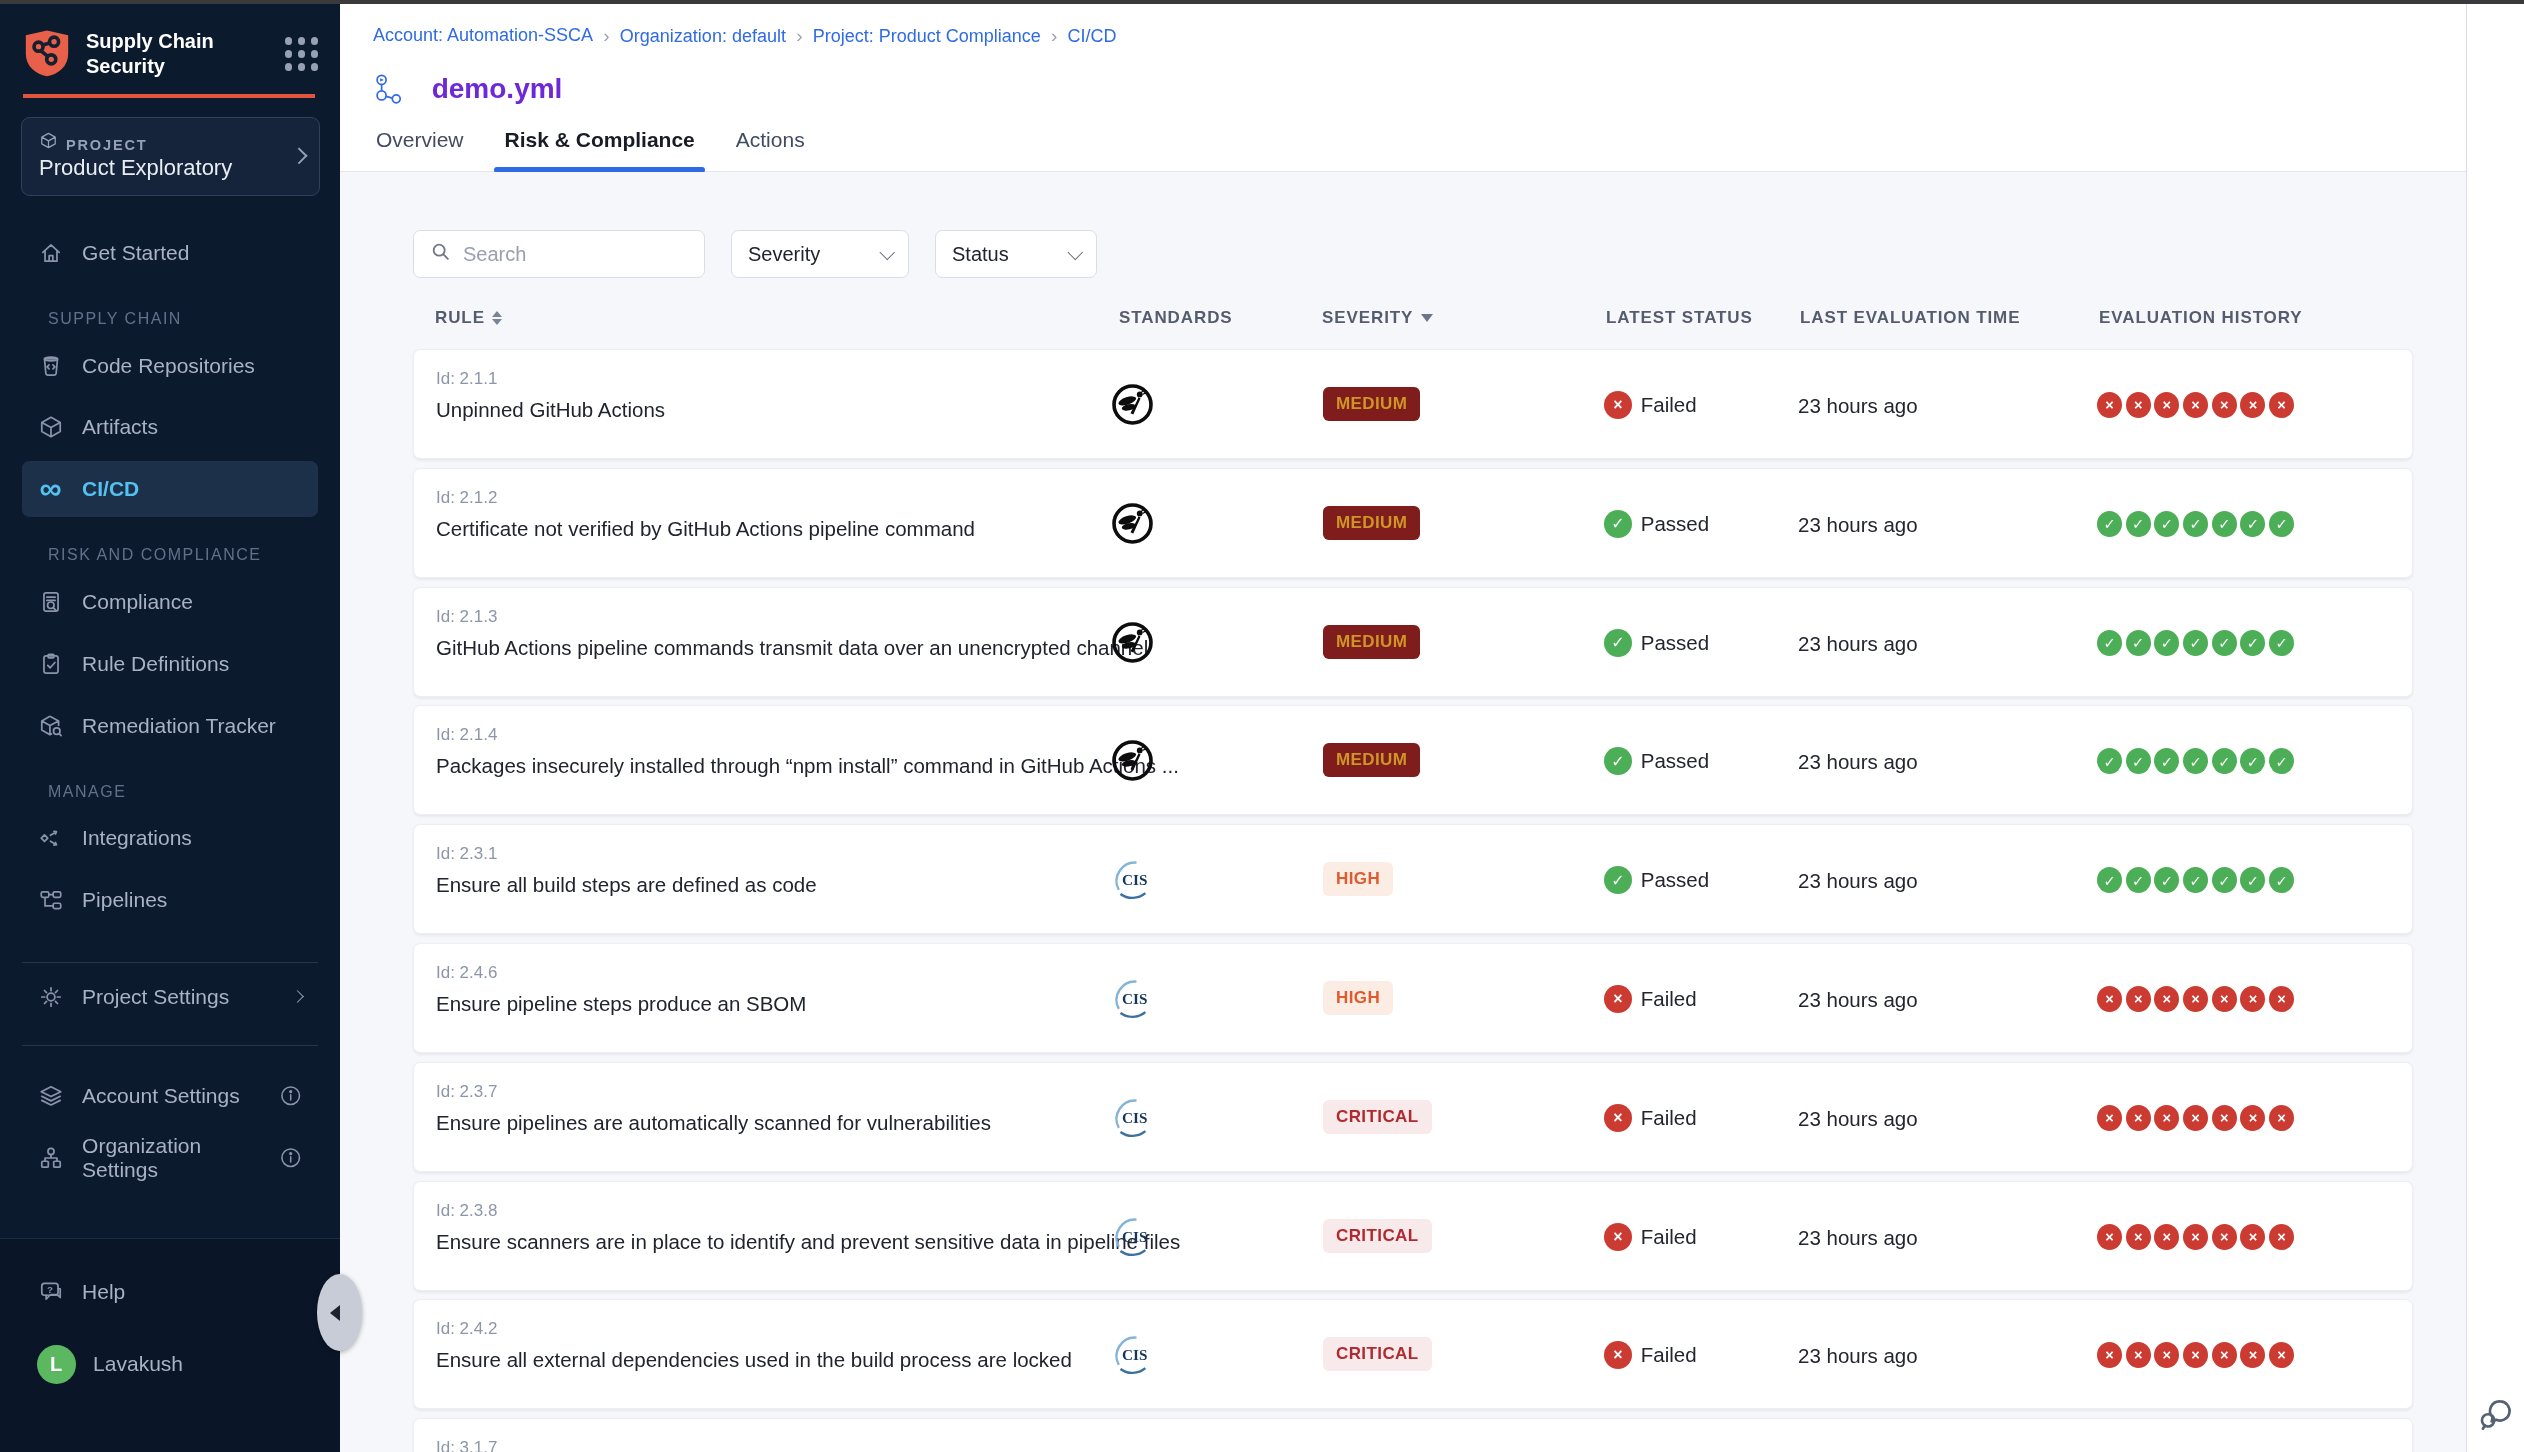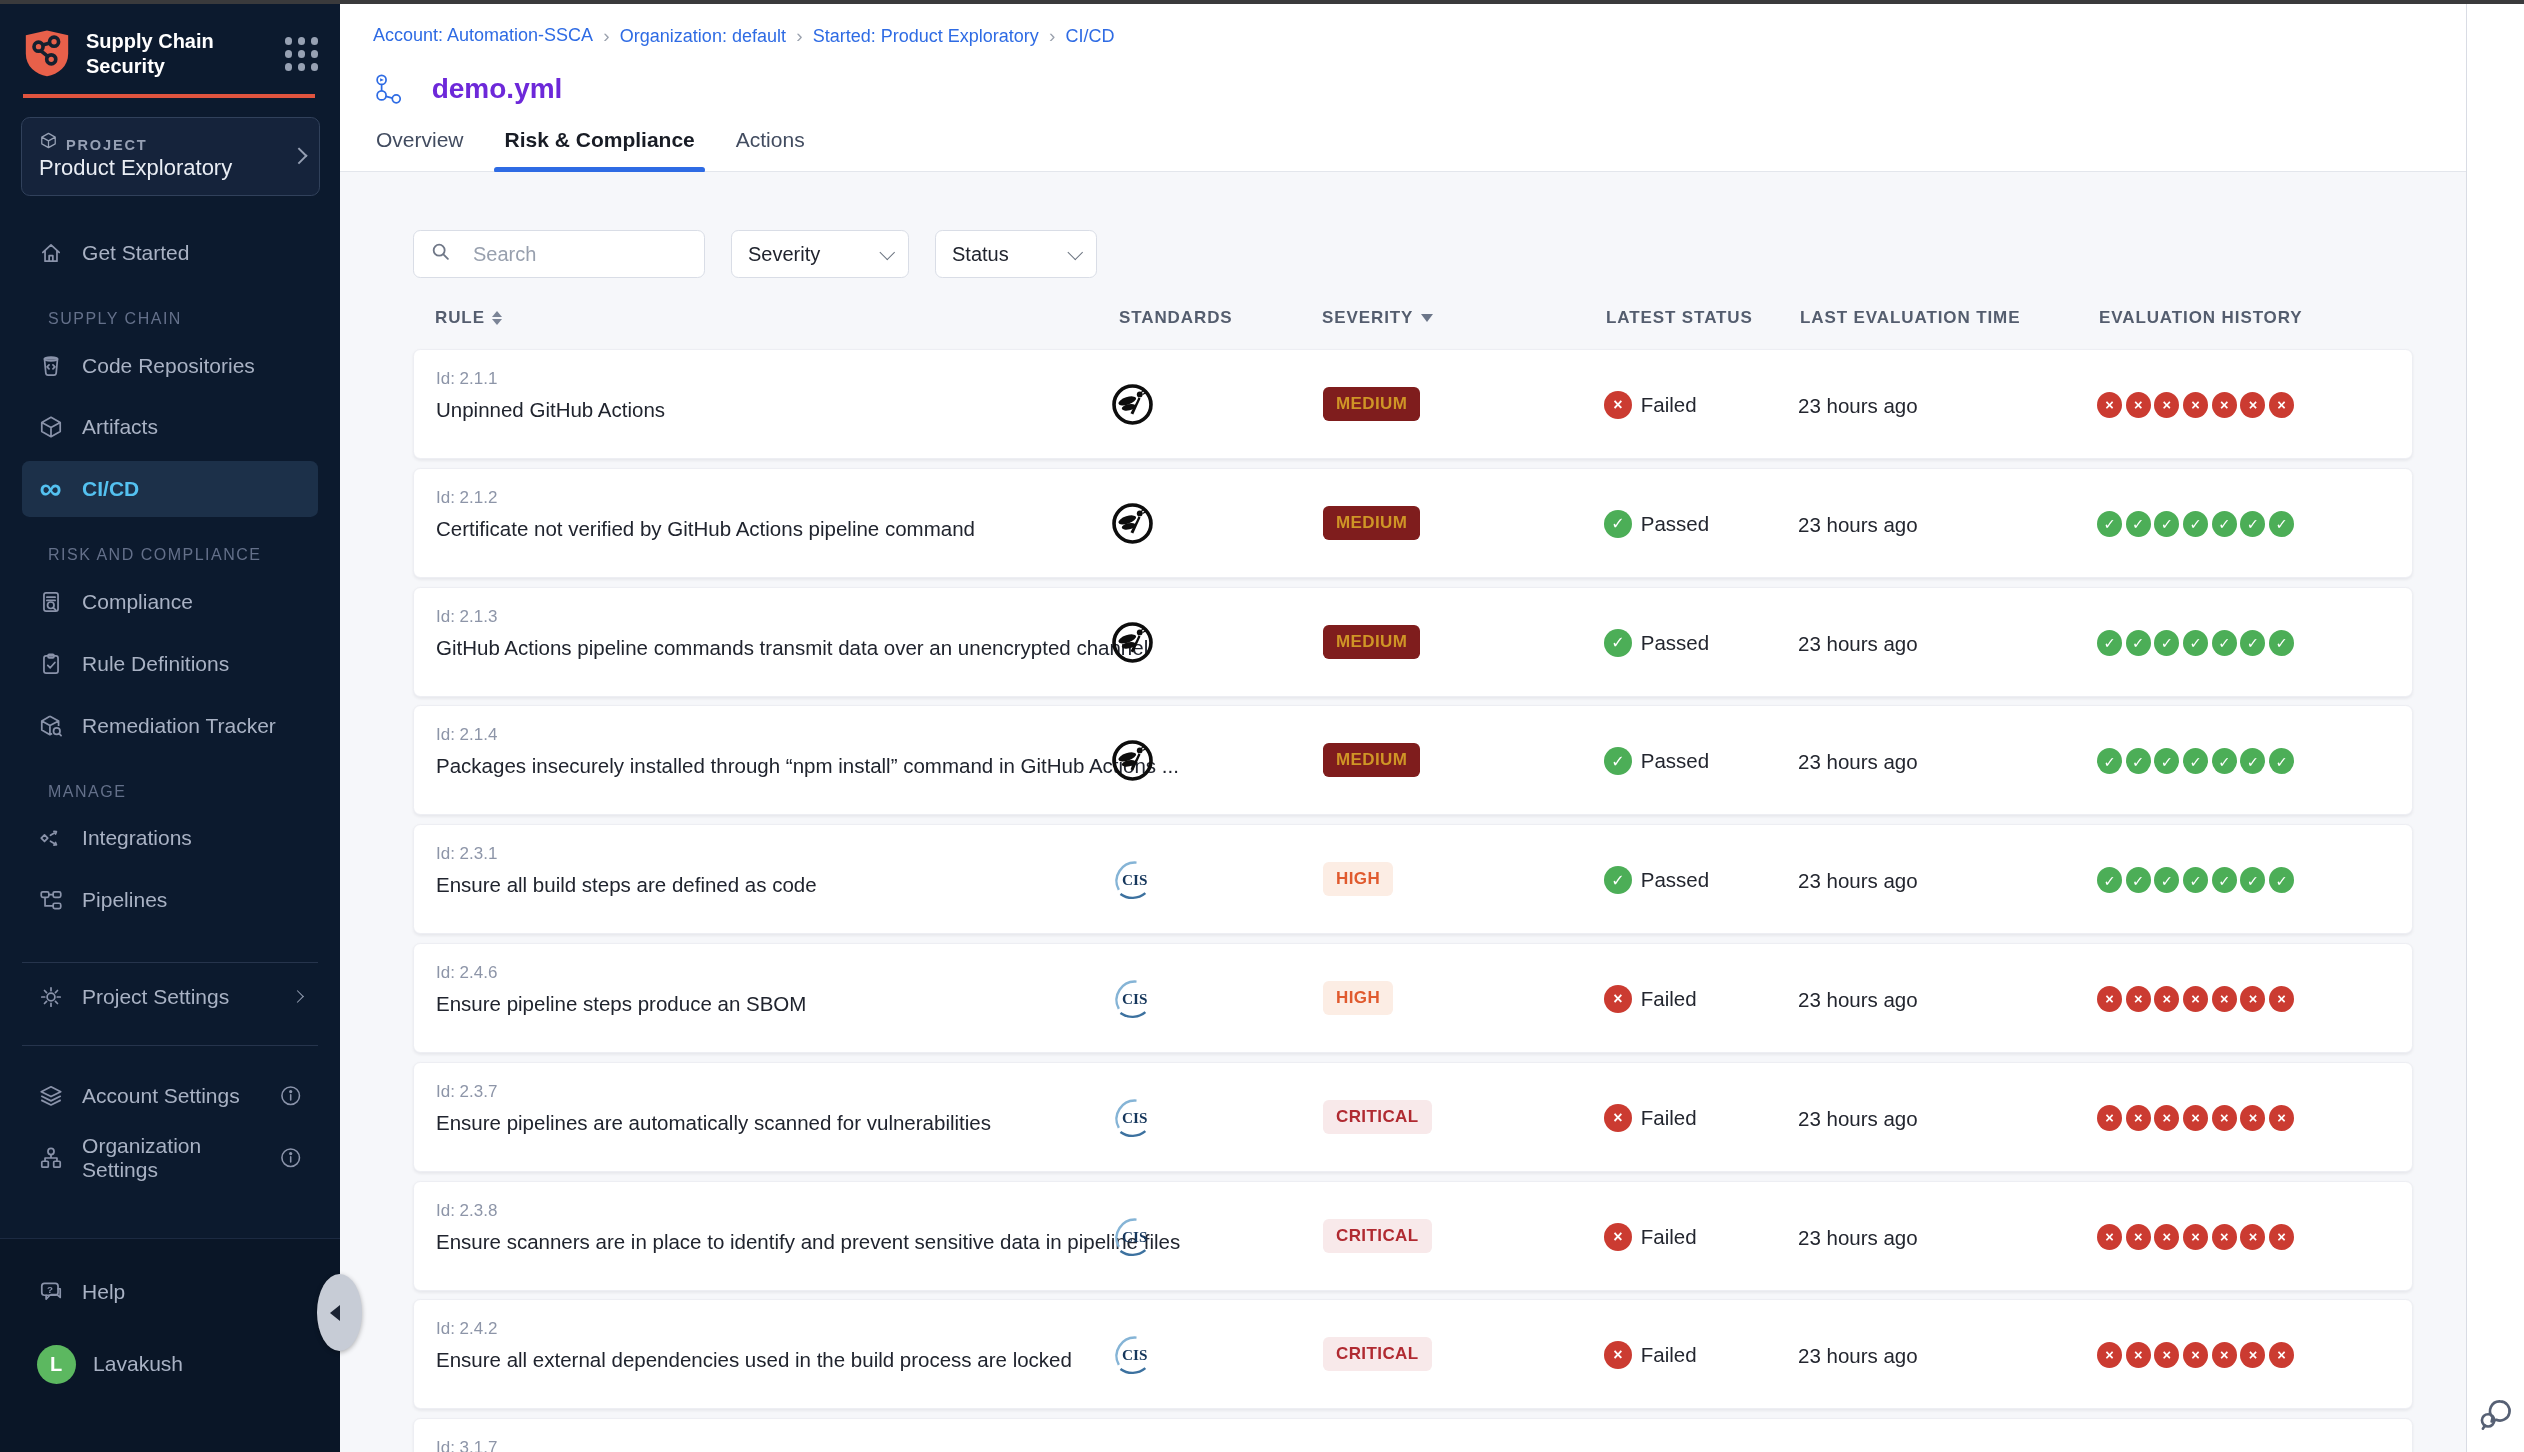--- a/index.html
+++ b/index.html
@@ -64,21 +64,21 @@
     border-bottom:1.5px solid #e3e6ec;display:flex;align-items:stretch;gap:41px;padding-left:36px;box-sizing:border-box}
   .tab{display:flex;align-items:center;position:relative;font-size:21px;color:#424c60;cursor:pointer}
   .tab.active{color:#181c25;font-weight:bold}
   .tab.active::after{content:"";position:absolute;left:-10.2px;right:-10.2px;bottom:-1.5px;height:5.1px;background:#2e6be4;border-radius:2.9px}
 
   
   .content{position:absolute;left:340px;top:172px;right:58px;bottom:0;background:#f6f7fa;overflow:hidden}
   .filters{position:absolute;top:58px;left:73px;display:flex;gap:26px}
   .fbox{height:48px;background:#fff;border:1.5px solid #d9dde6;border-radius:7.3px;box-sizing:border-box;
     display:flex;align-items:center;padding:0 16px;font-size:20px;color:#20242e;cursor:pointer}
-  .searchbox{width:292px;gap:19px}
+  .searchbox{width:292px;gap:9px}
   .searchbox input{border:none;outline:none;background:transparent;font:inherit;font-size:20px;color:#20242e;width:100%}
   .searchbox input::placeholder{color:#98a0ae}
   .selbox-severity{width:178px}
   .selbox-status{width:162px}
   .chev-down{width:9.5px;height:9.5px;border-right:1.8px solid #6b7480;border-bottom:1.8px solid #6b7480;
     transform:rotate(45deg) translate(-1.5px,-1.5px);margin-left:auto}
 
   .thead{position:absolute;top:136px;left:73px;width:2000px;height:29px}
   .th{position:absolute;top:0;display:flex;align-items:center;gap:7.3px;font-size:17px;font-weight:bold;
     letter-spacing:0.9px;color:#545d6e;cursor:pointer}
@@ -338,21 +338,21 @@
 </div>
 
 <div class="collapse-handle">
   <span class="tri-left"></span>
 </div>
 
 <div class="header">
   <div class="crumbs">
     <a class="crumb">Account: Automation-SSCA</a>
     <a class="crumb">Organization: default</a>
-    <a class="crumb">Started: Product Exploratory</a>
+    <a class="crumb">Project: Product Compliance</a>
     <a class="crumb">CI/CD</a>
   </div>
   <div class="title-row">
     <span>
       <svg width="31" height="31" viewBox="0 0 36 36" fill="none" stroke="#2e6be4" stroke-width="2">
         <circle cx="10" cy="8" r="5.2"></circle>
         <circle cx="10" cy="26" r="5.2"></circle>
         <circle cx="27" cy="30" r="4.6"></circle>
         <path d="M10 13.2 V20.8 M15.2 27.2 L22.5 29.2"></path>
         <path d="M8.3 6 L12.6 8 L8.3 10 Z" fill="#2e6be4" stroke="none"></path>

